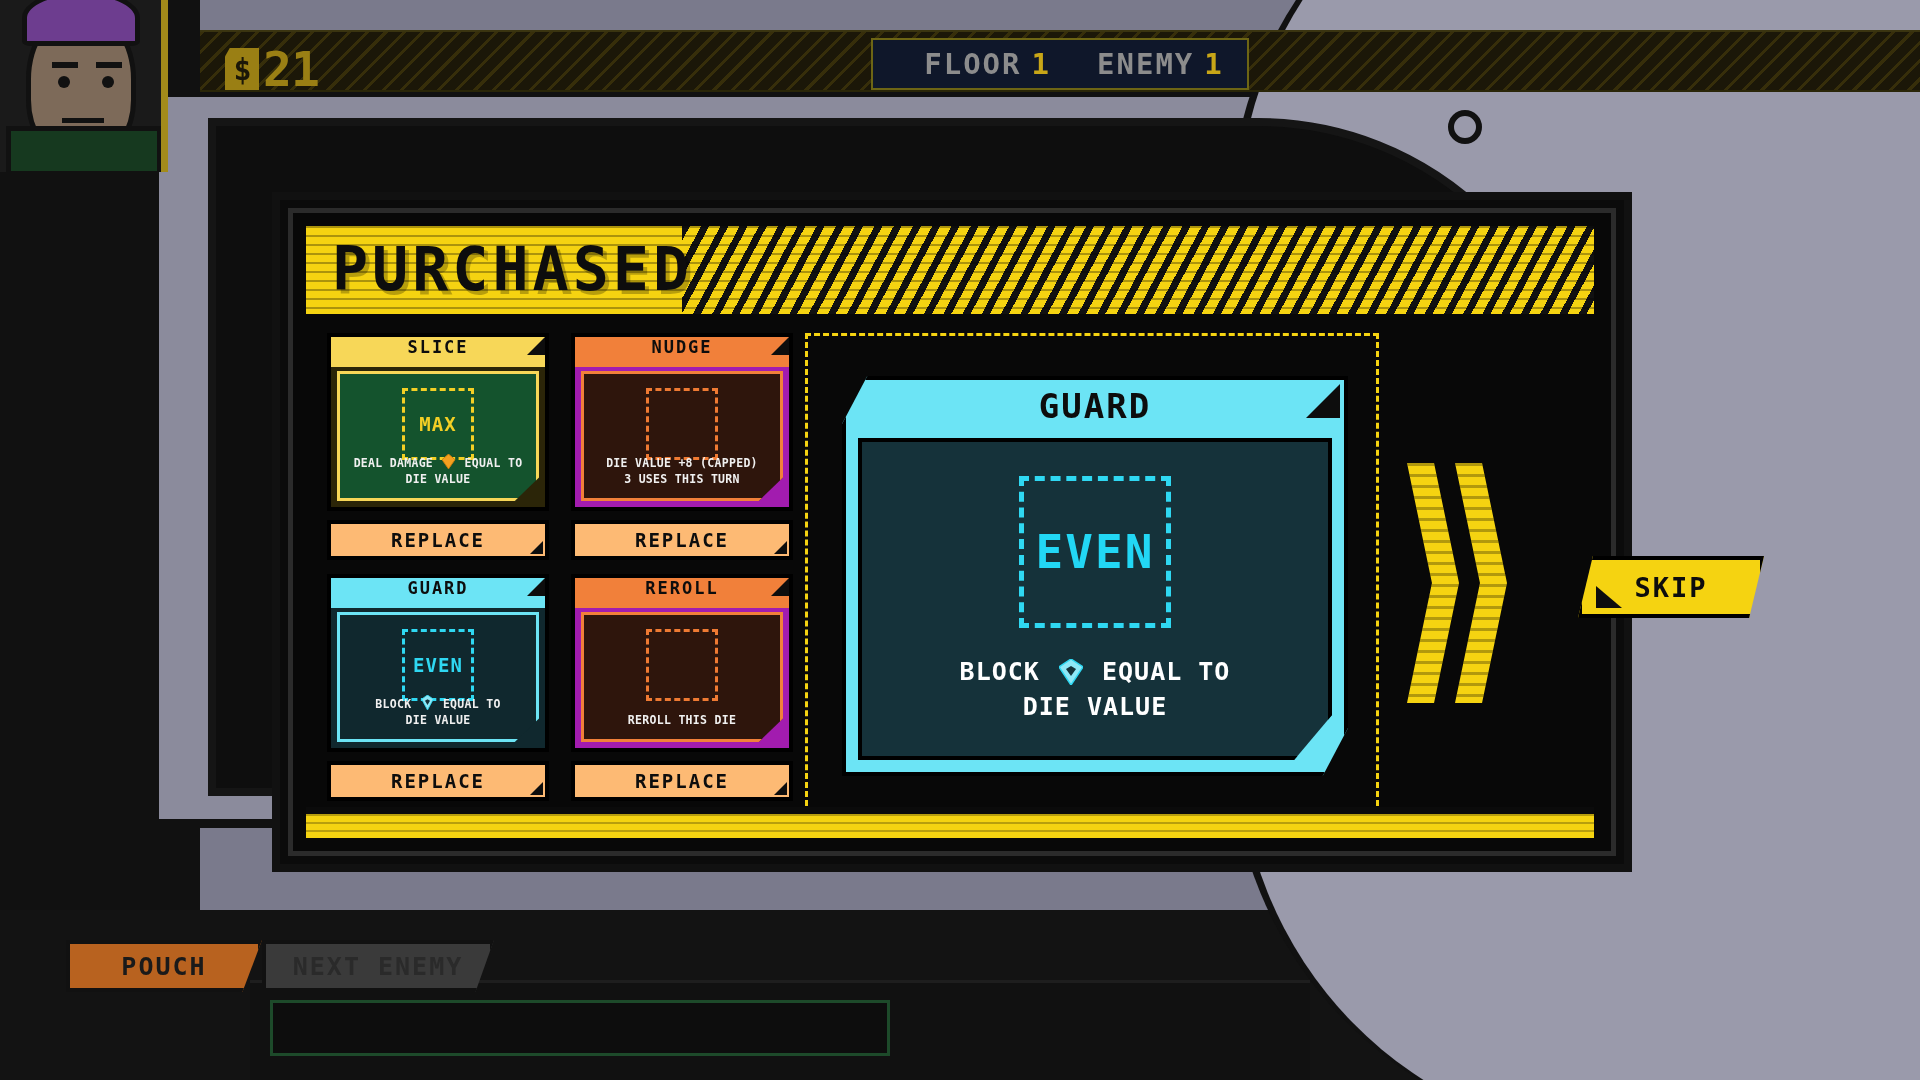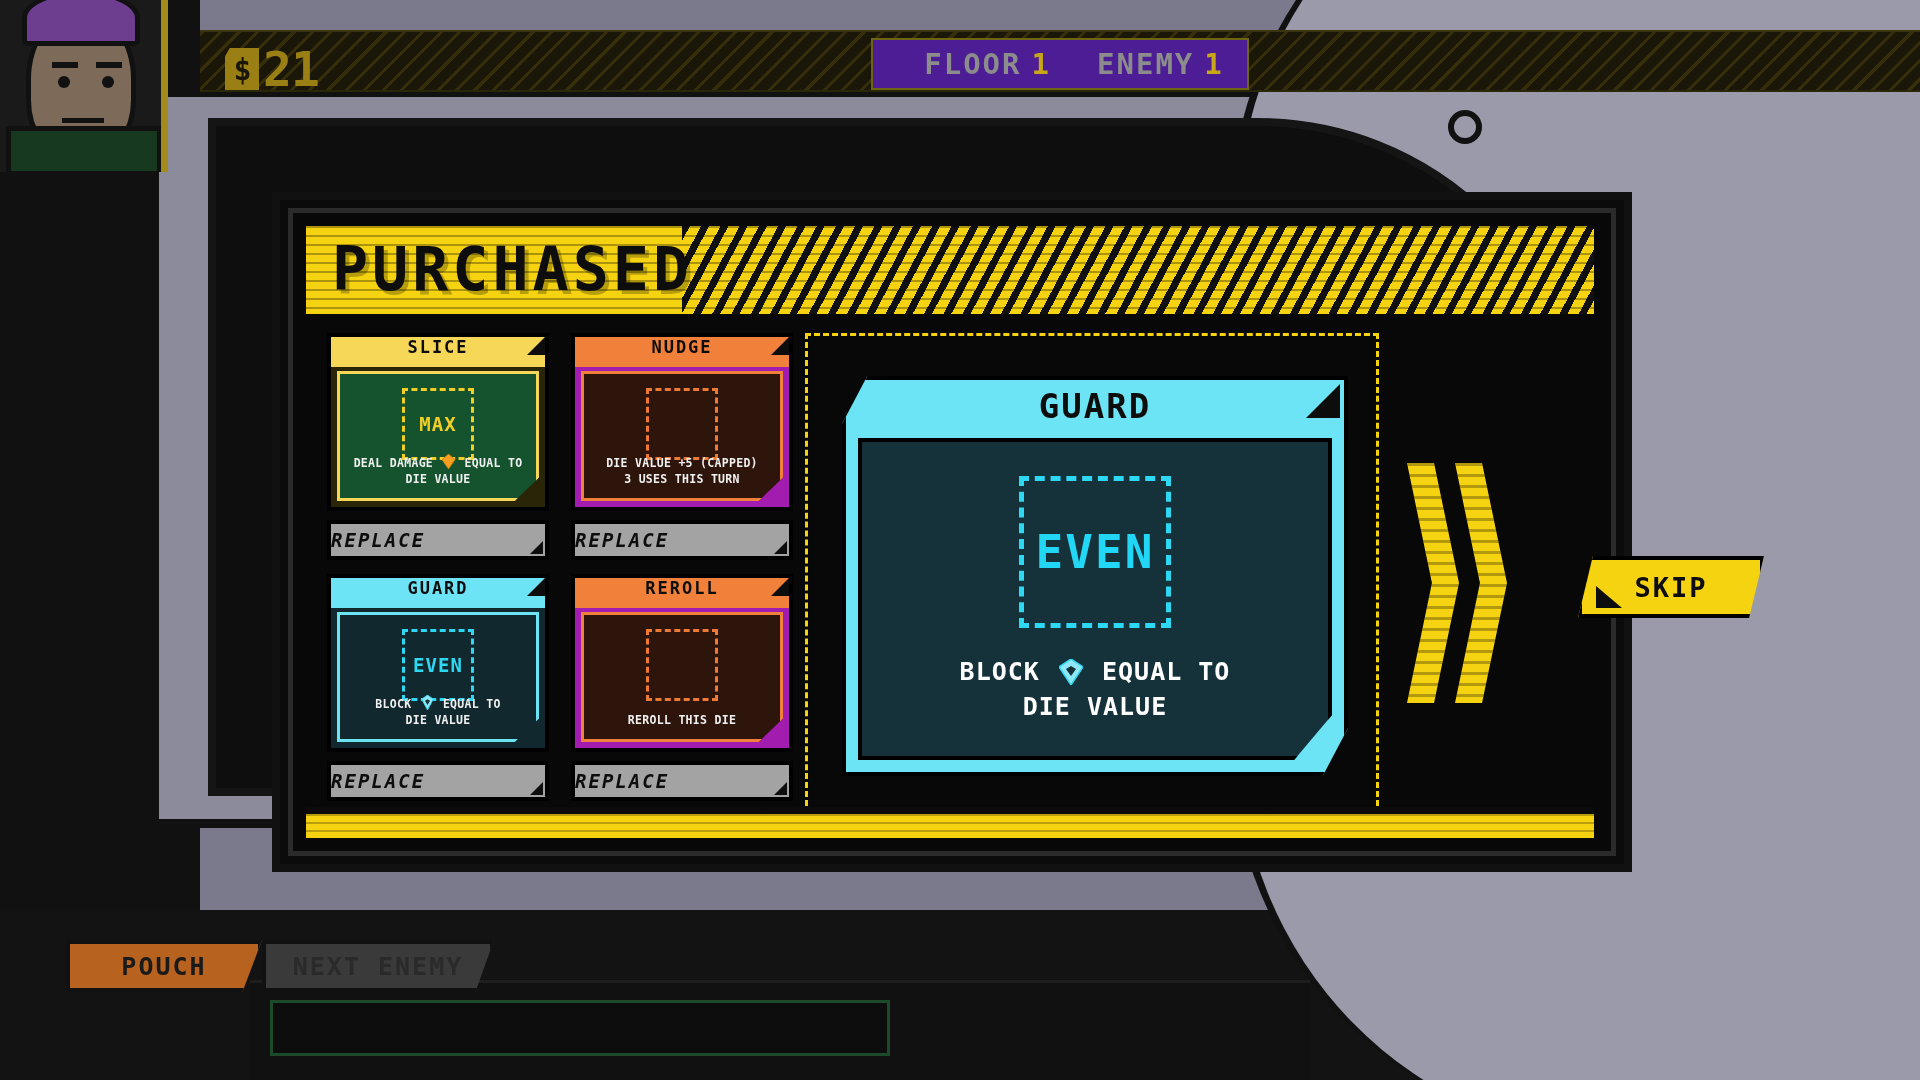--- a/index.html
+++ b/index.html
@@ -64,21 +64,21 @@
   }
   .money-tag {
     display:inline-block; width:34px; height:42px;
     background:#9a7f14; color:#1b1708;
     font-size:30px; line-height:44px; text-align:center;
     clip-path:polygon(14% 0,100% 0,100% 100%,0 100%,0 20%);
   }
   .hud-center {
     position:absolute; left:50%; top:6px; transform:translateX(-50%);
     width:378px; height:52px;
-    background:#4c1d95;
+    background:#0f172a;
     border:2px solid #6d6514;
     display:flex; align-items:center; justify-content:center; gap:46px;
     font-family:"DejaVu Sans Mono", monospace;
     font-size:29px; letter-spacing:2px;padding-left:28px;
   }
   .stat-label { color:#8c8c8c; font-weight:bold; }
   .stat-val { color:#c8a617; font-weight:bold; margin-left:10px; }
 
   
   .portrait {
@@ -194,26 +194,25 @@
 
   .c-cyan .card-hd { background:#6ce4f5; }
   .c-cyan { border-color:#000; background:#10282e; }
   .c-cyan .card-body { background:#10282e; border:3px solid #6ce4f5;
      clip-path:polygon(0 0,100% 0,100% 82%,88% 100%,0 100%); }
   .c-cyan .die-box { border-color:#2fd8f2; color:#2fd8f2; }
 
   .btn-replace {
     position:relative; margin-top:9px;
     width:222px; height:40px;
-    background:#a3a3a3; border:4px solid #000;
-    display:flex; align-items:center; justify-content:flex-start;
+    background:#fdba74; border:4px solid #000;
+    display:flex; align-items:center; justify-content:center;
     font-family:"DejaVu Sans Mono", monospace;
     font-weight:bold; font-size:19px; letter-spacing:2px; color:#0d0d0d;
     cursor:pointer;
-    font-style:italic;
   }
   .btn-notch {
     position:absolute; right:2px; bottom:2px; width:13px; height:13px;
     background:#0d0d0d; clip-path:polygon(100% 0,100% 100%,0 100%);
   }
 
   
   .purchased {
     position:absolute; left:512px; top:120px; width:574px; height:500px;
     border:3px dashed #f5d311;
@@ -414,21 +413,21 @@
 
         <div class="slot">
           <div class="card c-orange">
             <div class="card-hd">
               <span>NUDGE</span>
               <span class="card-notch"></span>
             </div>
             <div class="card-body">
               <div class="die-box"></div>
               <div class="card-desc">
-                <span>DIE VALUE +5 (CAPPED)</span><br>
+                <span>DIE VALUE +8 (CAPPED)</span><br>
                 <span>3 USES THIS TURN</span>
               </div>
             </div>
           </div>
           <div class="btn-replace">
             <span>REPLACE</span>
             <span class="btn-notch"></span>
           </div>
         </div>
 

